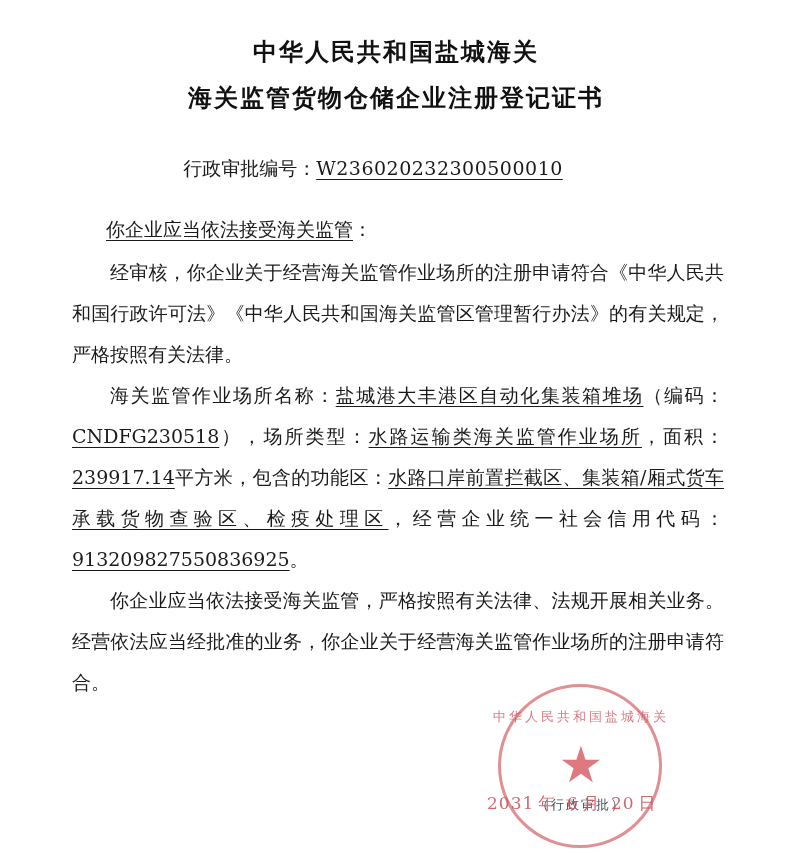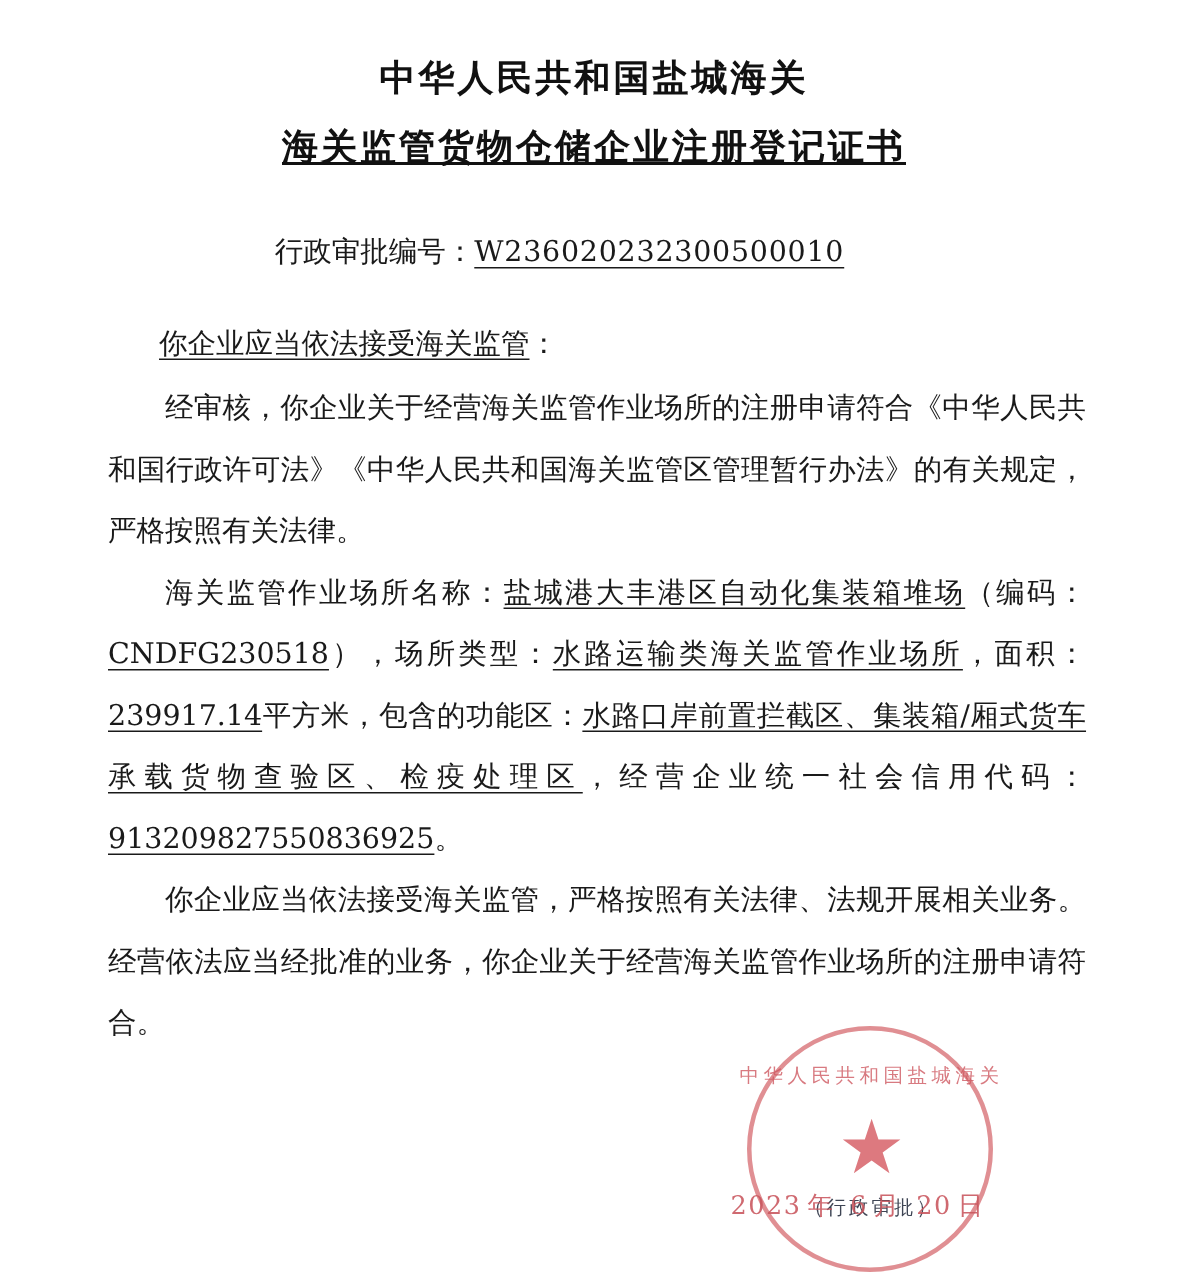--- a/index.html
+++ b/index.html
@@ -28,21 +28,20 @@
   }
   .title-line {
     font-size: 24px;
     font-weight: bold;
     letter-spacing: 2px;
     line-height: 40px;
     color: #111;
   }
   .title-line.second {
     margin-top: 6px;
-    text-decoration: underline;
   }
   .approval-row {
     margin-top: 35px;
     text-align: center;
     padding-right: 46px;
     font-size: 19px;
     line-height: 30px;
     white-space: nowrap;
   }
   .approval-label {
@@ -169,18 +168,18 @@
   </div>
 
   <div class="seal">
     <div class="seal-ring"></div>
     <div class="seal-top-text">中华人民共和国盐城海关</div>
     <div class="seal-star">★</div>
     <div class="seal-bottom-text">（行政审批）</div>
   </div>
 
   <div class="date-row">
-    <span class="date-num">2023</span><span>年</span>
+    <span class="date-num">2031</span><span>年</span>
     <span class="date-num">6</span><span>月</span>
     <span class="date-num">20</span><span>日</span>
   </div>
 
 </div>
 
 </body></html>

